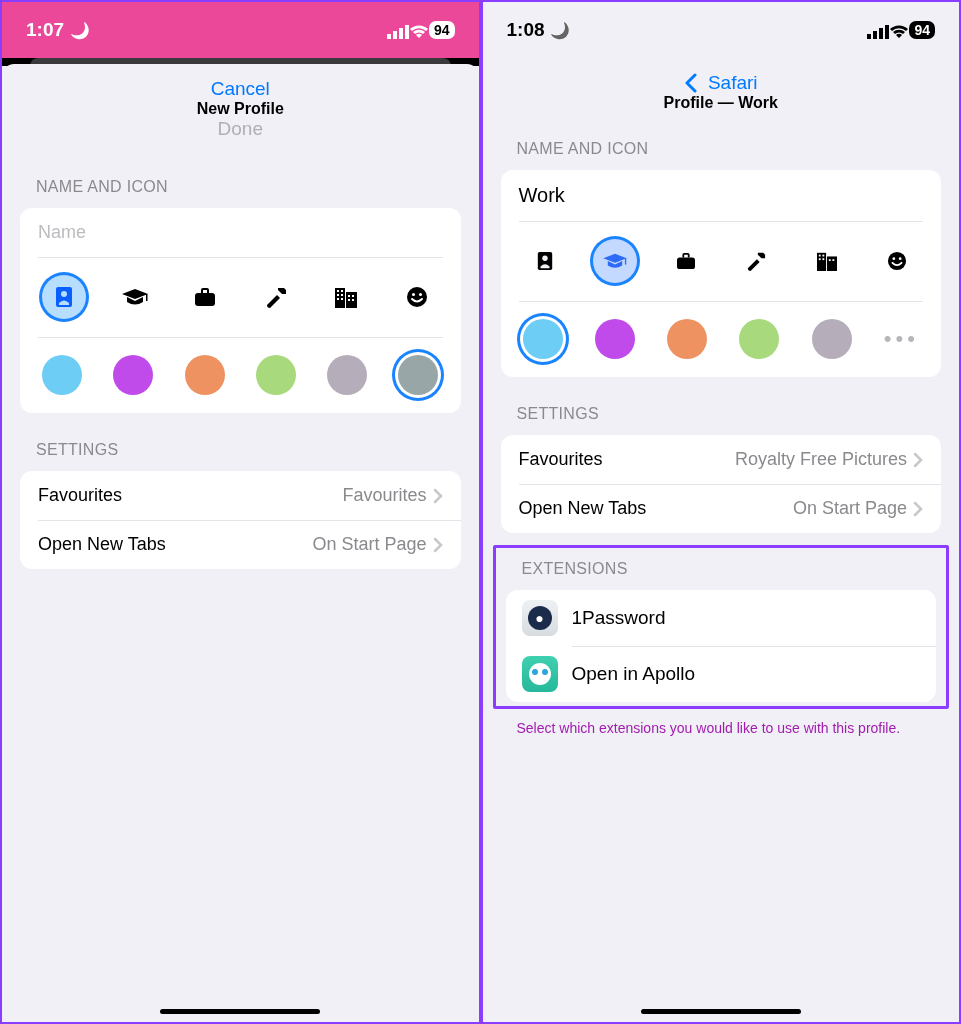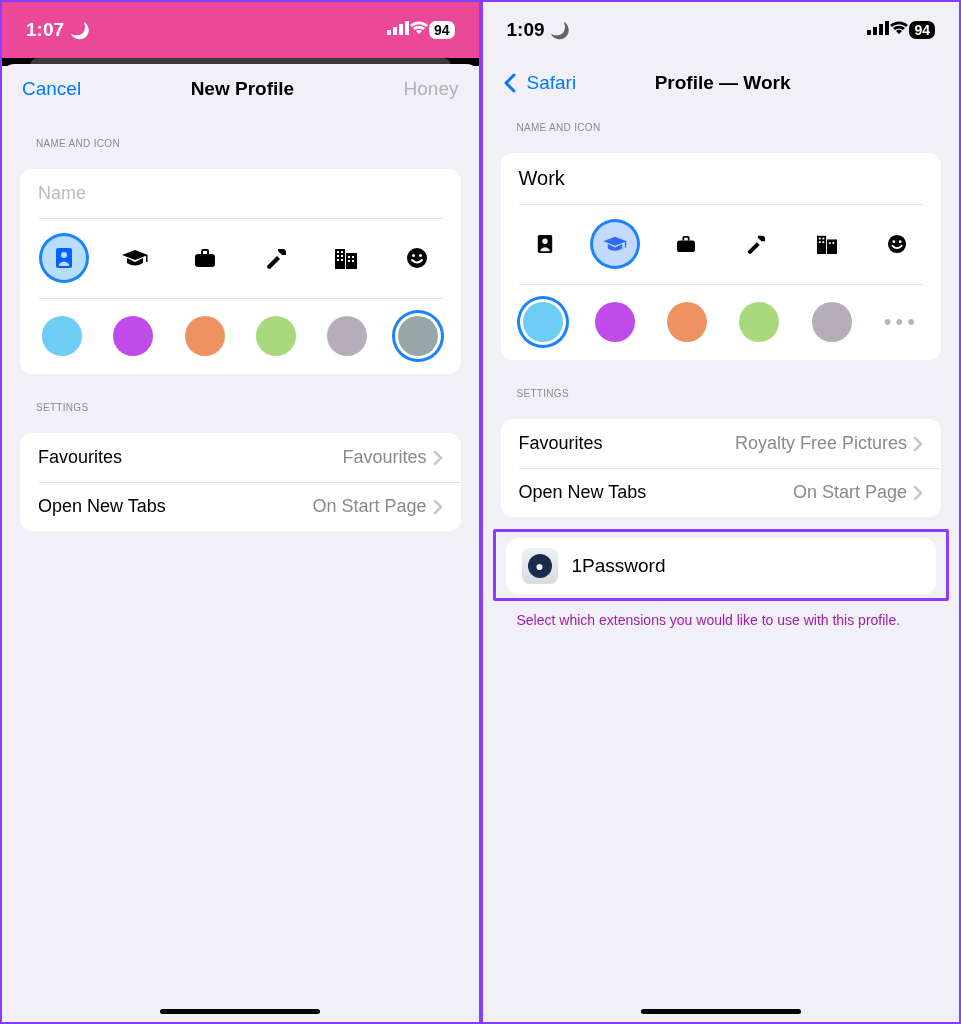--- a/index.html
+++ b/index.html
@@ -1,41 +1,41 @@
 <!DOCTYPE html>
 <html><head>
 <meta charset="utf-8">
 <style>
   * { box-sizing: border-box; margin: 0; padding: 0; font-family: -apple-system, "SF Pro Text", "Helvetica Neue", Arial, sans-serif; }
   body { background:#fff; width:961px; height:1024px; display:flex; }
   .phone { flex:1; border:2px solid #8a3cff; position:relative; background:#f1f0f6; display:flex; flex-direction:column; overflow:hidden;}
   .phone-left .status-cap { background:#ec4899; color:#fff; }
   .status-cap { height:56px; display:flex; align-items:center; justify-content:space-between; padding:0 24px; background:#f1f0f6; color:#000; font-weight:600; }
   .status-left { display:flex; align-items:center; gap:6px; font-size:19px;}
-  .status-right { display:flex; align-items:flex-start; gap:0; }
+  .status-right { display:flex; align-items:flex-end; gap:0; }
   .moon::before { content:"\1F319"; font-size:16px; filter:grayscale(1) brightness(0.5);}
   .phone-left .moon::before { filter:grayscale(1) brightness(2);}
   .battery { border-radius:7px; padding:1px 5px; font-size:14px; font-weight:700; display:inline-flex;align-items:center;}
   .phone-left .battery{ background:#fff;color:#000;}
   .phone-right .battery{ background:#000;color:#fff;}
   .bars, .wifi { display:inline-flex; }
   .bars svg, .wifi svg { display:block; }
 
   
   .sheet-gap { height:8px; background:#000; }
   .sheet-gap-inner { height:8px; background:#3a3a3c; margin:0 28px; border-radius:10px 10px 0 0; }
   .sheet { flex:1; background:#f1f0f6; border-radius:12px 12px 0 0; margin-top:-2px; position:relative; display:flex; flex-direction:column;}
-  .navbar { display:flex; align-items:center; justify-content:space-between; padding:14px 20px 10px 20px;}
+  .navbar { display:flex; align-items:center; justify-content:space-between; padding:14px 20px 10px 20px;flex-direction:column;}
   .nav-left { color:#007aff; font-size:19px;}
-  .nav-title { font-size:19px; font-weight:600;}
+  .nav-title { font-size:16px; font-weight:600;}
   .nav-right { font-size:19px; color:#b0b0b4;}
   .back-btn { display:flex; align-items:center; gap:10px; color:#007aff; font-size:19px;}
   .back-btn svg{display:block;}
 
-  .section-header { font-size:10px; color:#8a8a8e; letter-spacing:0.3px; padding:28px 34px 20px 34px;}
+  .section-header { font-size:16px; color:#8a8a8e; letter-spacing:0.3px; padding:28px 34px 12px 34px;}
   .section-header.tight { padding-top:18px; }
   .card { background:#fff; border-radius:12px; margin:0 18px; overflow:hidden; }
   .row { display:flex; align-items:center; padding:14px 18px; font-size:18px; color:#000; position:relative;}
   .row + .row::before, .divider::before { content:""; position:absolute; top:0; left:18px; right:0; height:1px; background:#e4e4e8;}
   .row .value { margin-left:auto; color:#8a8a8e; font-size:18px;}
   .row .chev { margin-left:6px; color:#c7c7cc;}
   .input-row input { border:none; outline:none; width:100%; font-size:18px; color:#be185d; background:transparent;}
   .input-row input::placeholder{color:#bcbcc0;}
   .prof-name { font-size:20px; }
 
@@ -106,21 +106,21 @@
       <span class="battery">94</span>
     </div>
   </div>
   <div class="sheet-gap">
       <div class="sheet-gap-inner"></div>
     </div>
   <div class="sheet">
     <div class="navbar">
       <span class="nav-left">Cancel</span>
       <span class="nav-title">New Profile</span>
-      <span class="nav-right">Honey</span>
+      <span class="nav-right">Done</span>
     </div>
 
     <div class="section-header">NAME AND ICON</div>
     <div class="card">
       <div class="row input-row">
         <input type="text" placeholder="Name" style="">
       </div>
       <div class="icon-row">
         <div class="icon-item selected-blue">
           <svg width="20" height="24" viewBox="0 0 20 24" fill="#0a60ff">
@@ -205,21 +205,21 @@
       </div>
     </div>
 
     <div class="home-indicator"></div>
   </div>
 </div>
 
 <div class="phone phone-right">
   <div class="status-cap">
     <div class="status-left">
-      <span>1:09</span>
+      <span>1:08</span>
       <span class="moon"></span>
     </div>
     <div class="status-right">
       <span class="bars">
         <svg width="22" height="14" viewBox="0 0 22 14">
             <rect x="0" y="9" width="4" height="5" fill="#000"></rect>
             <rect x="6" y="6" width="4" height="8" fill="#000"></rect>
             <rect x="12" y="3" width="4" height="11" fill="#000"></rect>
             <rect x="18" y="0" width="4" height="14" fill="#000"></rect>
           </svg>
@@ -323,27 +323,34 @@
       <span class="value">On Start Page</span>
       <span class="chev">
           <svg width="10" height="16" viewBox="0 0 10 16">
             <path d="M2 2 L8 8 L2 14" stroke="#c7c7cc" stroke-width="2.5" fill="none" stroke-linecap="round"></path>
           </svg>
         </span>
     </div>
   </div>
 
   <div class="highlight-box">
+    <div class="section-header tight">EXTENSIONS</div>
     <div class="card">
       <div class="ext-row">
         <div class="app-icon ai-1pw">
             <span>●</span>
           </div>
         <span>1Password</span>
       </div>
+      <div class="ext-row">
+        <div class="app-icon ai-apollo">
+            <span></span>
+          </div>
+        <span>Open in Apollo</span>
+      </div>
     </div>
   </div>
   <div class="footnote">Select which extensions you would like to use with this profile.</div>
 
   <div style="height:18px"></div>
 
   <div class="home-indicator"></div>
 </div>
 
 </body></html>

